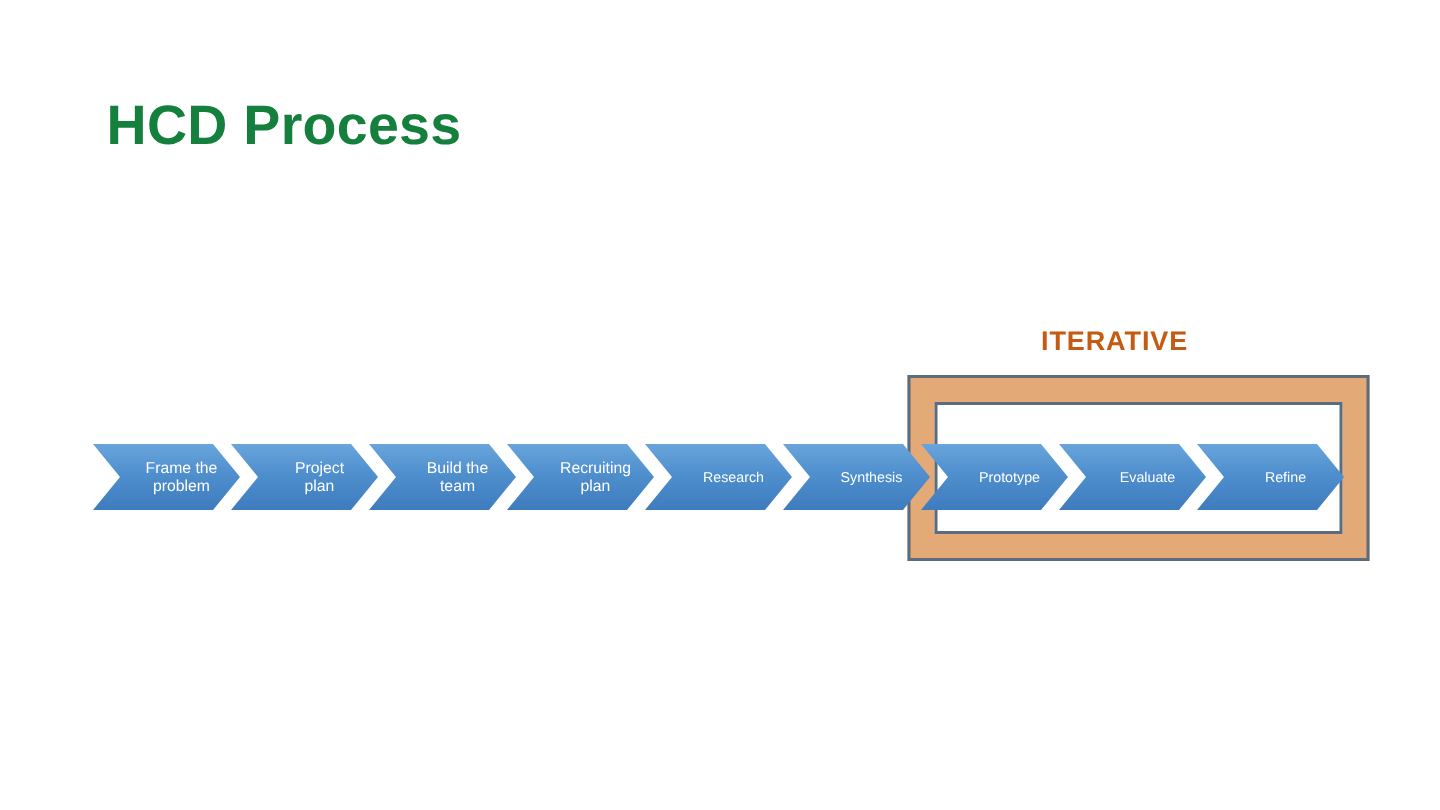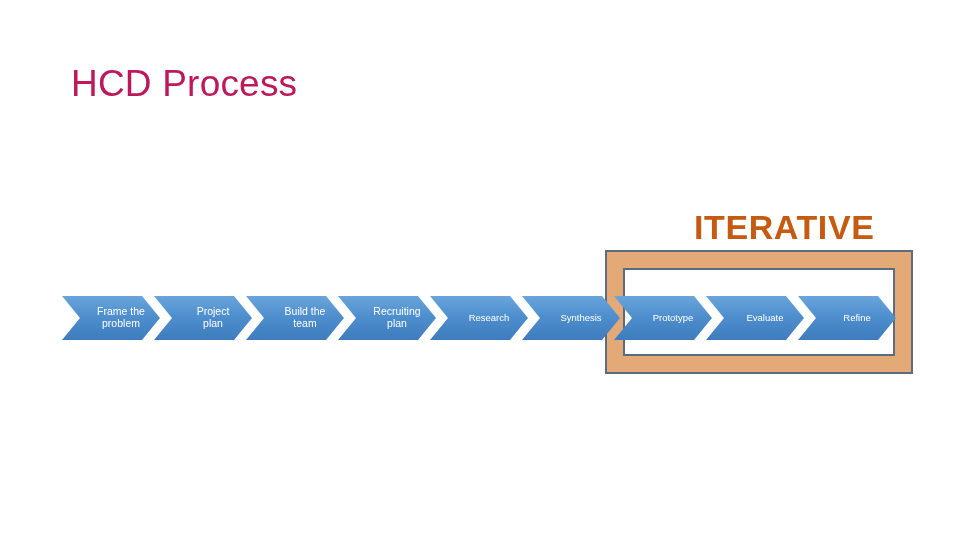--- a/index.html
+++ b/index.html
@@ -15,33 +15,33 @@
     font-family: "Liberation Sans", sans-serif;
     -webkit-font-smoothing: antialiased;
   }
 
   
   #slide-title {
     position: absolute;
     left: 71px;
     top: 62px;
     font-size: 37px;
-    font-weight: 400;
-    color: #be185d;
+    font-weight: 700;
+    color: #15803d;
     letter-spacing: 0.2px;
     line-height: 44px;
     white-space: nowrap;
   }
 
   
   #iterative-label {
     position: absolute;
     left: 694px;
     top: 211px;
-    font-size: 34px;
+    font-size: 18px;
     font-weight: bold;
     color: #C55A11;
     letter-spacing: 0.6px;
     line-height: 32px;
     white-space: nowrap;
   }
 
   
   #iterative-frame {
     position: absolute;

